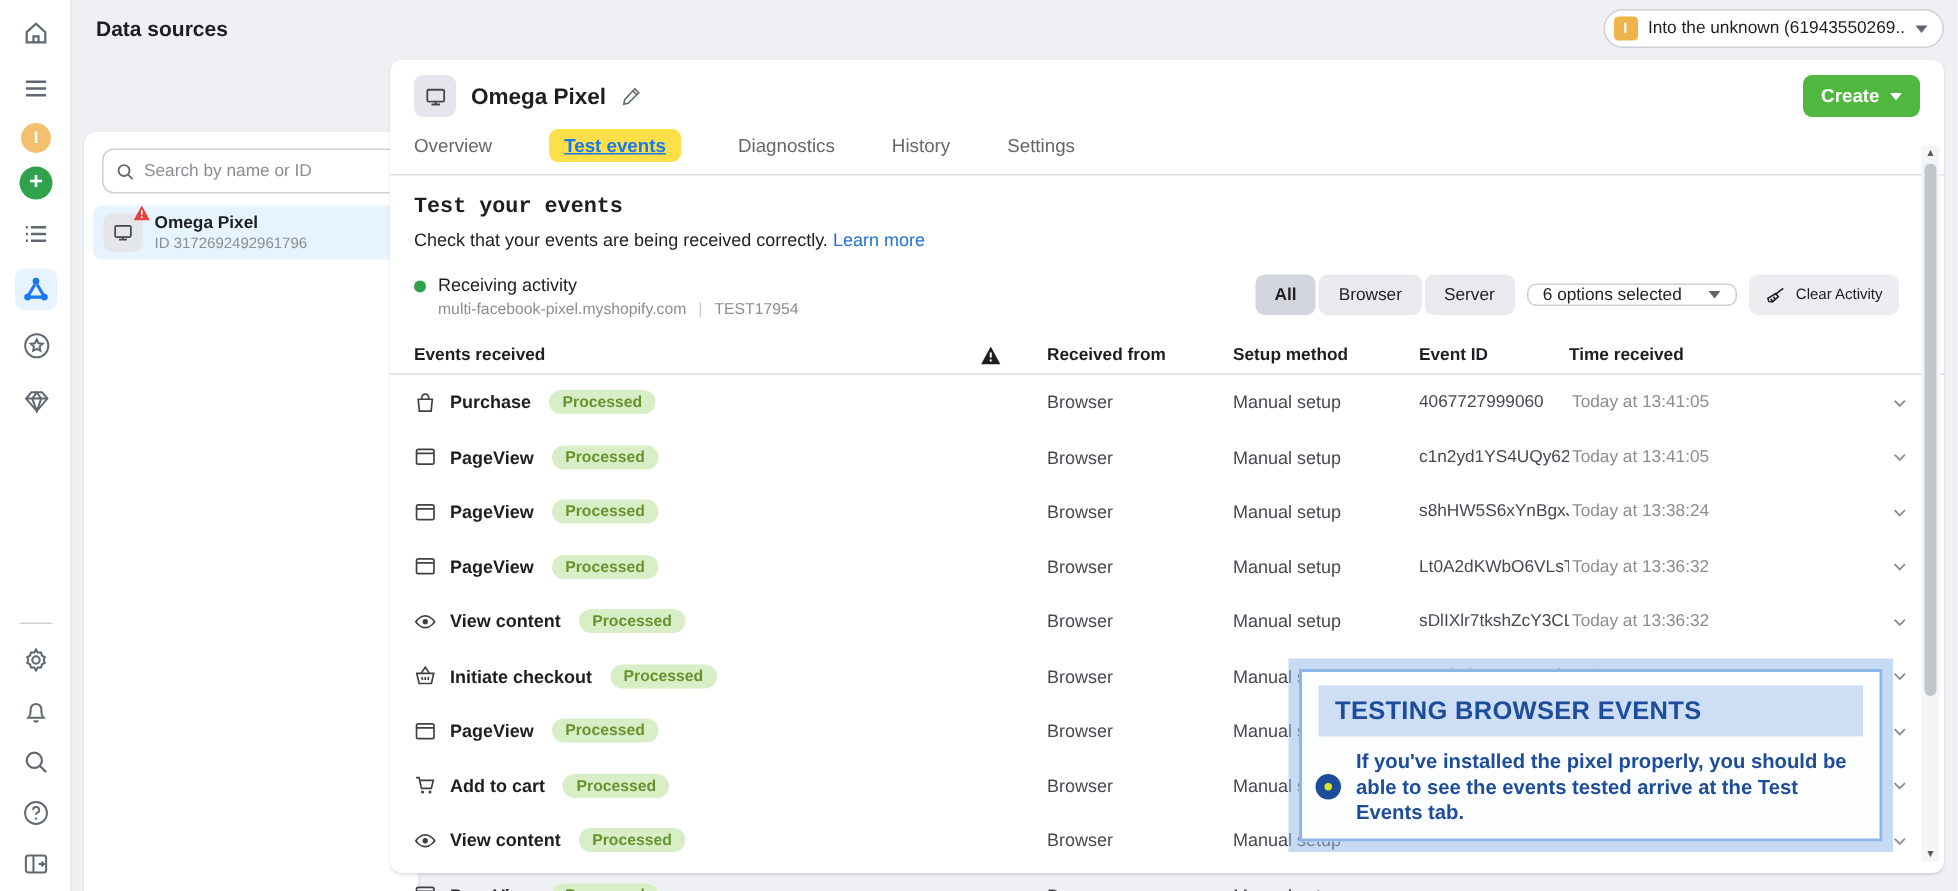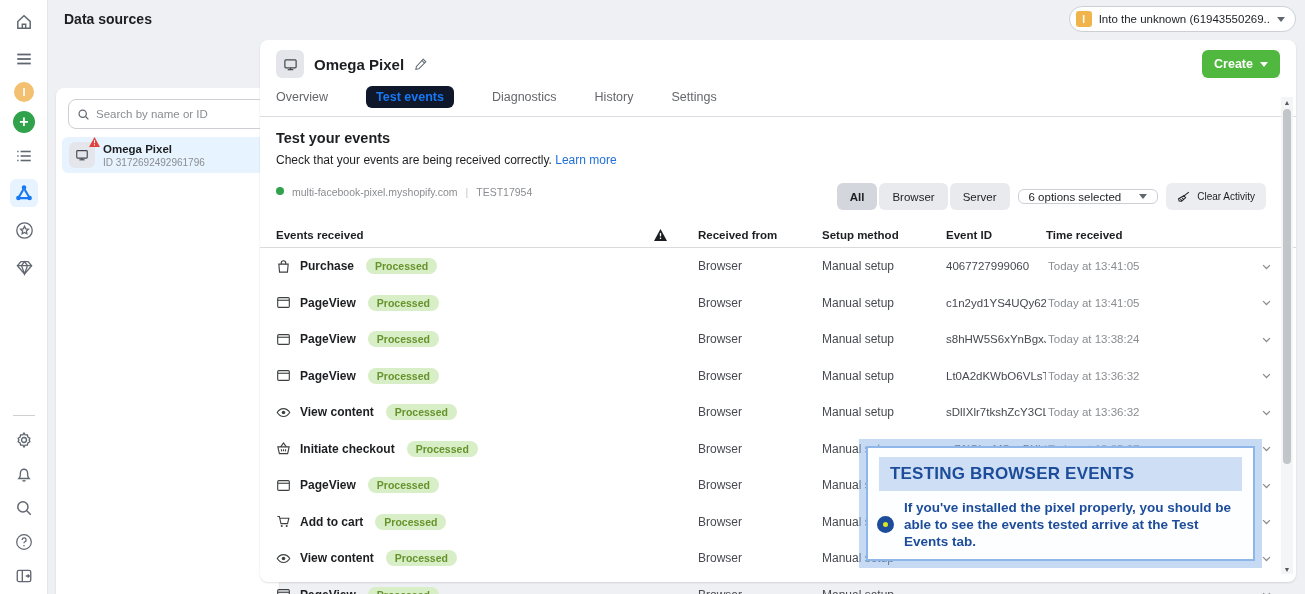--- a/index.html
+++ b/index.html
@@ -42,26 +42,26 @@
 
   
   .main-head { display:flex; align-items:center; gap:10px; padding:10px 16px 6px; }
   .main-head .icon-box { width:28px; height:28px; }
   .main-head .title { font-size:15px; font-weight:bold; }
   .pencil { color:#606770; cursor:pointer; }
   .create-btn { position:absolute; top:10px; right:16px; height:28px; background:#50b83e; border:none; border-radius:6px; color:#fff; font-size:12.5px; font-weight:bold; font-family:"Liberation Sans",sans-serif; display:flex; align-items:center; gap:7px; padding:0 12px; cursor:pointer; }
   .create-btn .caret { border-top-color:#fff; }
   .tabs { display:flex; align-items:center; gap:38px; padding:2px 16px 8px; }
   .tab { font-size:12.5px; color:#65676b; cursor:pointer; padding:4px 0; }
-  .tab.active { color:#1877f2; font-weight:bold; background:#0f172a; border-radius:6px; padding:4px 10px; }
+  .tab.active { color:#1877f2; font-weight:bold; background:#fde047; border-radius:6px; padding:4px 10px;text-decoration:underline; }
   .head-div { border-bottom:1px solid #dadde1; }
 
   
   .intro { padding:13px 16px 0; }
-  .intro h2 { font-size:14.5px; font-weight:bold; color:#1c1e21; }
+  .intro h2 { font-size:14.5px; font-weight:bold; color:#1c1e21;font-family:Liberation Mono, monospace; }
   .intro .desc { font-size:12px; color:#1c1e21; margin-top:7px; }
   .intro .desc a { color:#216fdb; text-decoration:none; cursor:pointer;margin-top:24px; }
   .activity-row { display:flex; justify-content:space-between; align-items:flex-start; padding:16px 30px 0 16px; }
   .recv { display:flex; gap:8px; }
   .recv .dot { width:8px; height:8px; border-radius:50%; background:#31a24c; margin-top:4px; flex:none; }
   .recv .l1 { font-size:12px; color:#1c1e21; }
   .recv .l2 { font-size:10.5px; color:#8a8d91; margin-top:3px; }
   .recv .sep { margin:0 8px; color:#c4c6ca; }
   .filters { display:flex; align-items:center; gap:8px; }
   .seg { display:flex; gap:2px; }
@@ -258,20 +258,21 @@
     <div class="desc">
       <span>Check that your events are being received correctly.</span>
       <a>Learn more</a>
     </div>
   </div>
 
   <div class="activity-row">
     <div class="recv">
       <span class="dot"></span>
       <div>
+        <div class="l1">Receiving activity</div>
         <div class="l2">
           <span>multi-facebook-pixel.myshopify.com</span><span class="sep">|</span><span>TEST17954</span>
         </div>
       </div>
     </div>
     <div class="filters">
       <div class="seg">
         <button class="seg-btn selected">All</button>
         <button class="seg-btn">Browser</button>
         <button class="seg-btn">Server</button>

